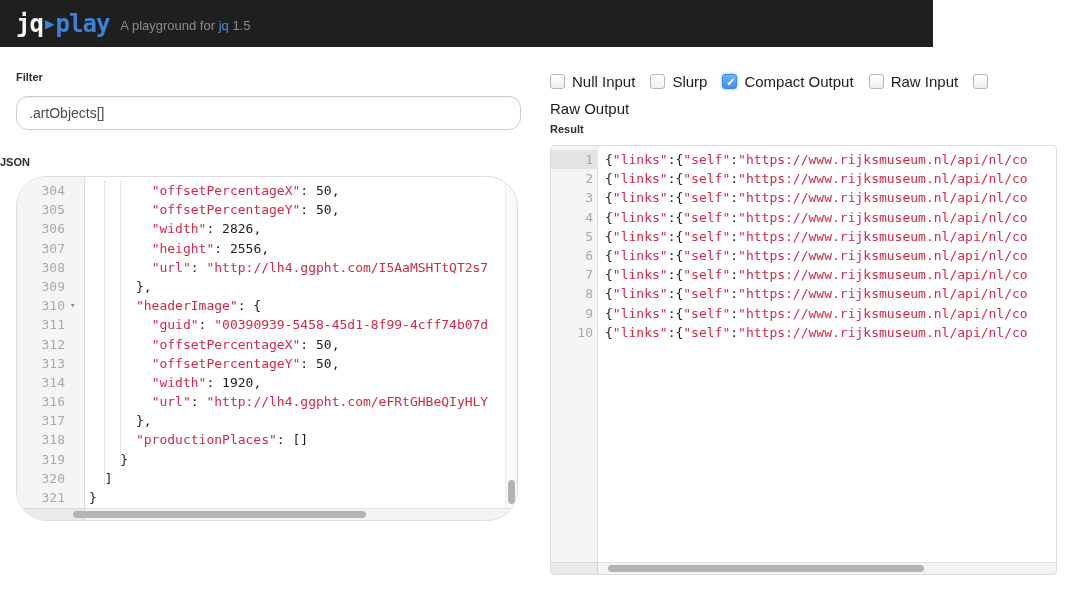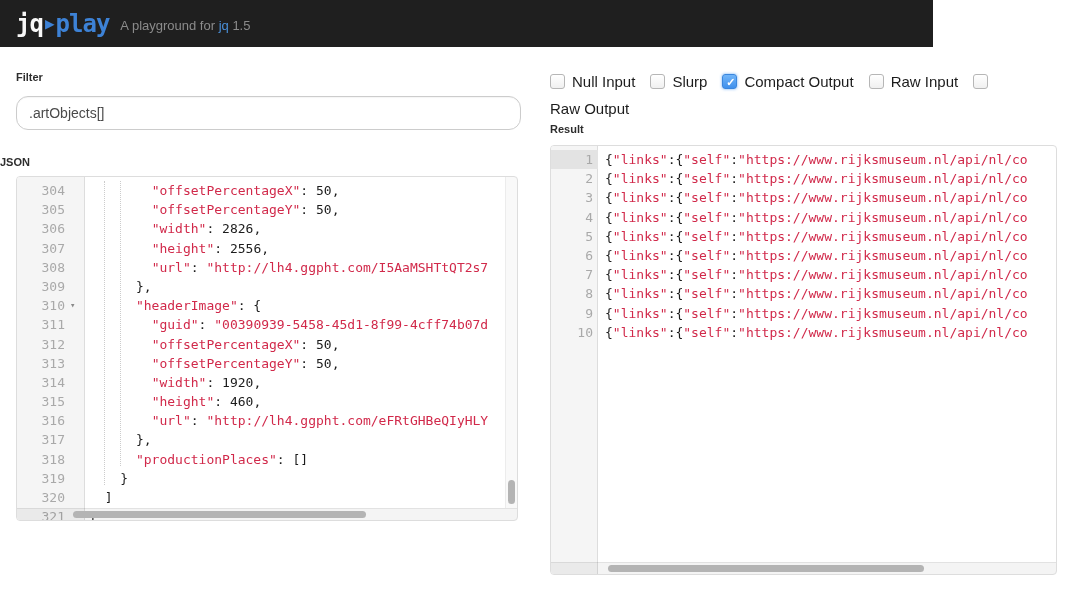--- a/index.html
+++ b/index.html
@@ -42,21 +42,21 @@
         border-radius: 3px; background: linear-gradient(#ffffff, #f0f0f0);
         vertical-align: -2px; margin-right: 7px; position: relative; cursor: pointer; }
   .cb.checked { background: linear-gradient(#70b5f9, #3f90ec); border-color: #3a86dd;
                 box-shadow: 0 0 3px rgba(90,165,245,0.9); }
   .cb .check-glyph { position: absolute; left: 0; top: -7px; width: 15px; text-align: center;
         color: #fff; font-size: 11px; font-weight: bold; line-height: 15px; display: block; height: 15px; top: 0; }
   
   .editor { position: absolute; background: #fff; border: 1px solid #ddd; border-radius: 4px;
             overflow: hidden; font-family: "DejaVu Sans Mono", monospace;
             font-size: 13px; line-height: 19.2px; }
-  .ed-left  { left: 16px;  top: 176px; width: 502px; height: 345px; }
+  .ed-left  { left: 16px;  top: 176px; width: 502px; height: 345px; border-radius: 31px; }
   .ed-right { left: 550px; top: 145px; width: 507px; height: 430px; }
   .gutter-bg { position: absolute; left: 0; top: 0; bottom: 0; background: #f5f5f5;
                border-right: 1px solid #ddd; z-index: 0; }
   .ed-left  .gutter-bg { width: 68px; }
   .ed-right .gutter-bg { width: 47px; }
   .lines { position: absolute; left: 0; top: 4px; right: 0; z-index: 1; }
   .code-line { display: flex; height: 19.2px; white-space: pre; }
   .gut { display: flex; flex: none; }
   .ed-left  .gut { width: 68px; }
   .ed-right .gut { width: 47px; }
@@ -106,21 +106,20 @@
       <div class="code-line"><span class="gut"><span class="ln">305</span><span class="foldcol"></span></span><span class="code"><span class="tok-p">        </span><span class="tok-s">"offsetPercentageY"</span><span class="tok-p">: 50,</span></span></div>
       <div class="code-line"><span class="gut"><span class="ln">306</span><span class="foldcol"></span></span><span class="code"><span class="tok-p">        </span><span class="tok-s">"width"</span><span class="tok-p">: 2826,</span></span></div>
       <div class="code-line"><span class="gut"><span class="ln">307</span><span class="foldcol"></span></span><span class="code"><span class="tok-p">        </span><span class="tok-s">"height"</span><span class="tok-p">: 2556,</span></span></div>
       <div class="code-line"><span class="gut"><span class="ln">308</span><span class="foldcol"></span></span><span class="code"><span class="tok-p">        </span><span class="tok-s">"url"</span><span class="tok-p">: </span><span class="tok-s">"http://lh4.ggpht.com/I5AaMSHTtQT2s7</span></span></div>
       <div class="code-line"><span class="gut"><span class="ln">309</span><span class="foldcol"></span></span><span class="code"><span class="tok-p">      },</span></span></div>
       <div class="code-line"><span class="gut"><span class="ln">310</span><span class="foldcol">▾</span></span><span class="code"><span class="tok-p">      </span><span class="tok-s">"headerImage"</span><span class="tok-p">: {</span></span></div>
       <div class="code-line"><span class="gut"><span class="ln">311</span><span class="foldcol"></span></span><span class="code"><span class="tok-p">        </span><span class="tok-s">"guid"</span><span class="tok-p">: </span><span class="tok-s">"00390939-5458-45d1-8f99-4cff74b07d</span></span></div>
       <div class="code-line"><span class="gut"><span class="ln">312</span><span class="foldcol"></span></span><span class="code"><span class="tok-p">        </span><span class="tok-s">"offsetPercentageX"</span><span class="tok-p">: 50,</span></span></div>
       <div class="code-line"><span class="gut"><span class="ln">313</span><span class="foldcol"></span></span><span class="code"><span class="tok-p">        </span><span class="tok-s">"offsetPercentageY"</span><span class="tok-p">: 50,</span></span></div>
       <div class="code-line"><span class="gut"><span class="ln">314</span><span class="foldcol"></span></span><span class="code"><span class="tok-p">        </span><span class="tok-s">"width"</span><span class="tok-p">: 1920,</span></span></div>
-      <div class="code-line"><span class="gut"><span class="ln">315</span><span class="foldcol"></span></span><span class="code"><span class="tok-p">        </span><span class="tok-s">"height"</span><span class="tok-p">: 460,</span></span></div>
       <div class="code-line"><span class="gut"><span class="ln">316</span><span class="foldcol"></span></span><span class="code"><span class="tok-p">        </span><span class="tok-s">"url"</span><span class="tok-p">: </span><span class="tok-s">"http://lh4.ggpht.com/eFRtGHBeQIyHLY</span></span></div>
       <div class="code-line"><span class="gut"><span class="ln">317</span><span class="foldcol"></span></span><span class="code"><span class="tok-p">      },</span></span></div>
       <div class="code-line"><span class="gut"><span class="ln">318</span><span class="foldcol"></span></span><span class="code"><span class="tok-p">      </span><span class="tok-s">"productionPlaces"</span><span class="tok-p">: []</span></span></div>
       <div class="code-line"><span class="gut"><span class="ln">319</span><span class="foldcol"></span></span><span class="code"><span class="tok-p">    }</span></span></div>
       <div class="code-line"><span class="gut"><span class="ln">320</span><span class="foldcol"></span></span><span class="code"><span class="tok-p">  ]</span></span></div>
       <div class="code-line"><span class="gut"><span class="ln">321</span><span class="foldcol"></span></span><span class="code"><span class="tok-p">}</span></span></div>
     </div>
   <div class="vscroll">
     <div class="vthumb" style="top:303px; height:24px;"></div>
   </div>

